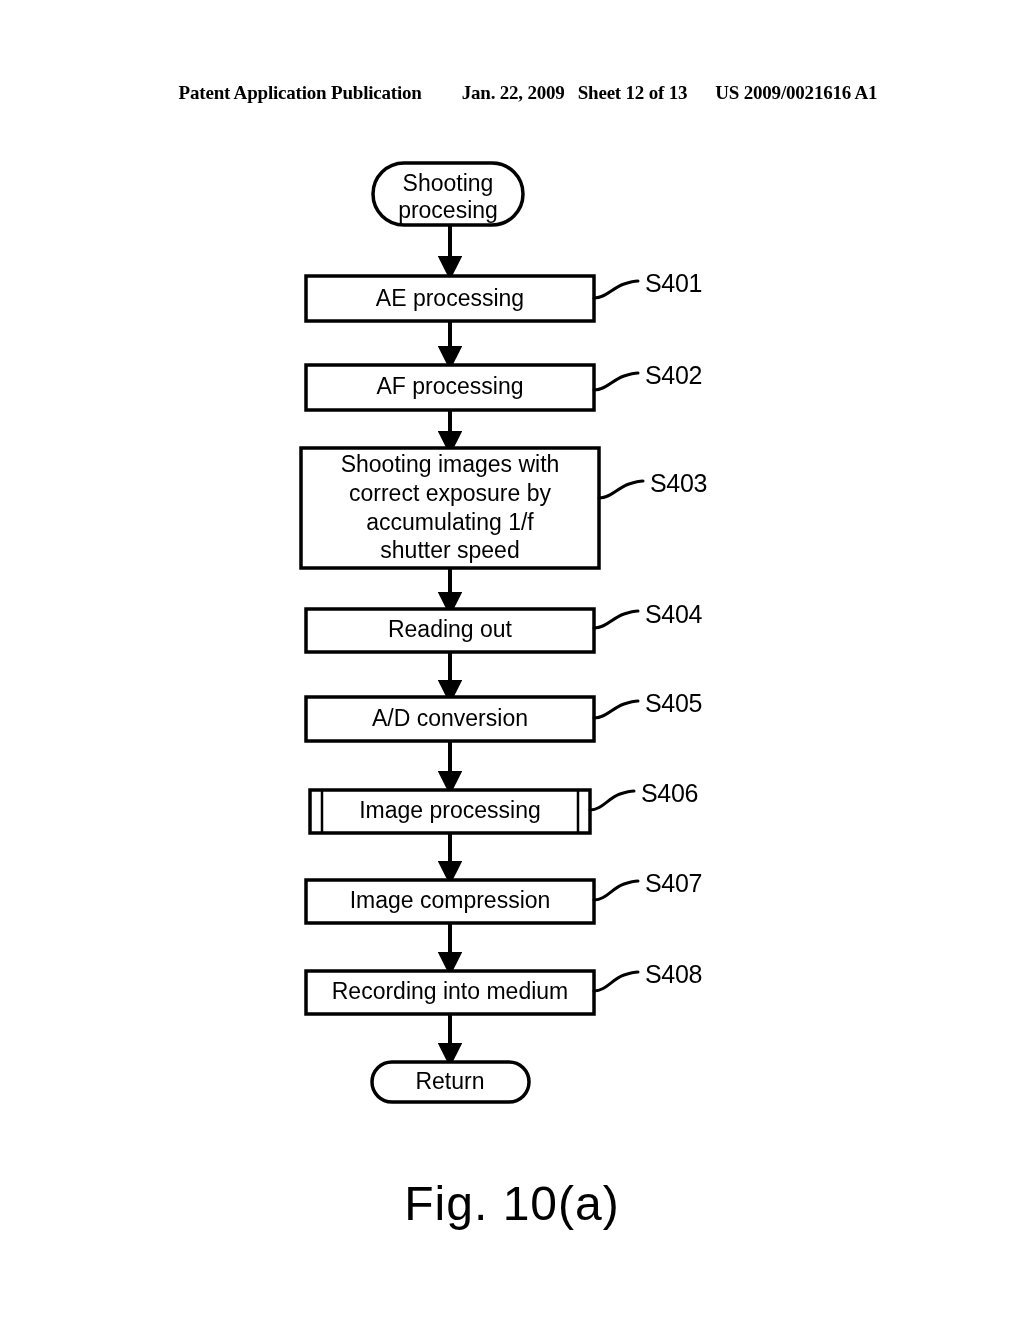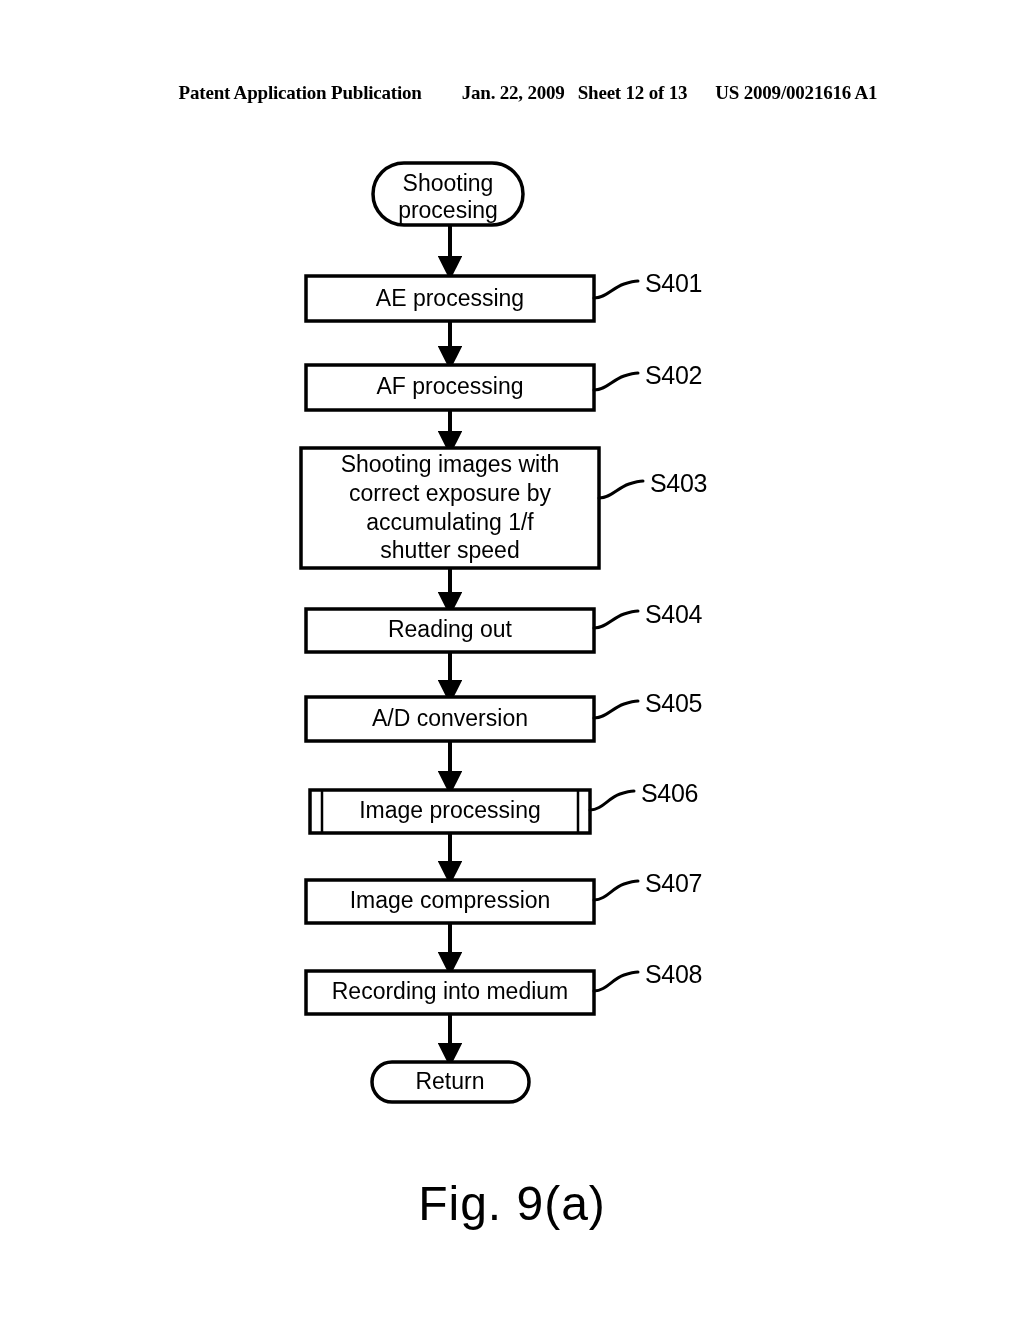--- a/index.html
+++ b/index.html
@@ -225,13 +225,13 @@
     <line class="flow-line" x1="450" y1="1014" x2="450" y2="1055" marker-end="url(#arrow)"></line>
 
     <g>
       <rect class="oval-shape" x="372" y="1062" width="157" height="40" rx="20" ry="20"></rect>
       <text class="node-text" x="450" y="1083">Return</text>
     </g>
 
   </svg>
 </div>
 
-<div id="figure-caption">Fig. 9(a)</div>
+<div id="figure-caption">Fig. 10(a)</div>
 
 </body></html>

